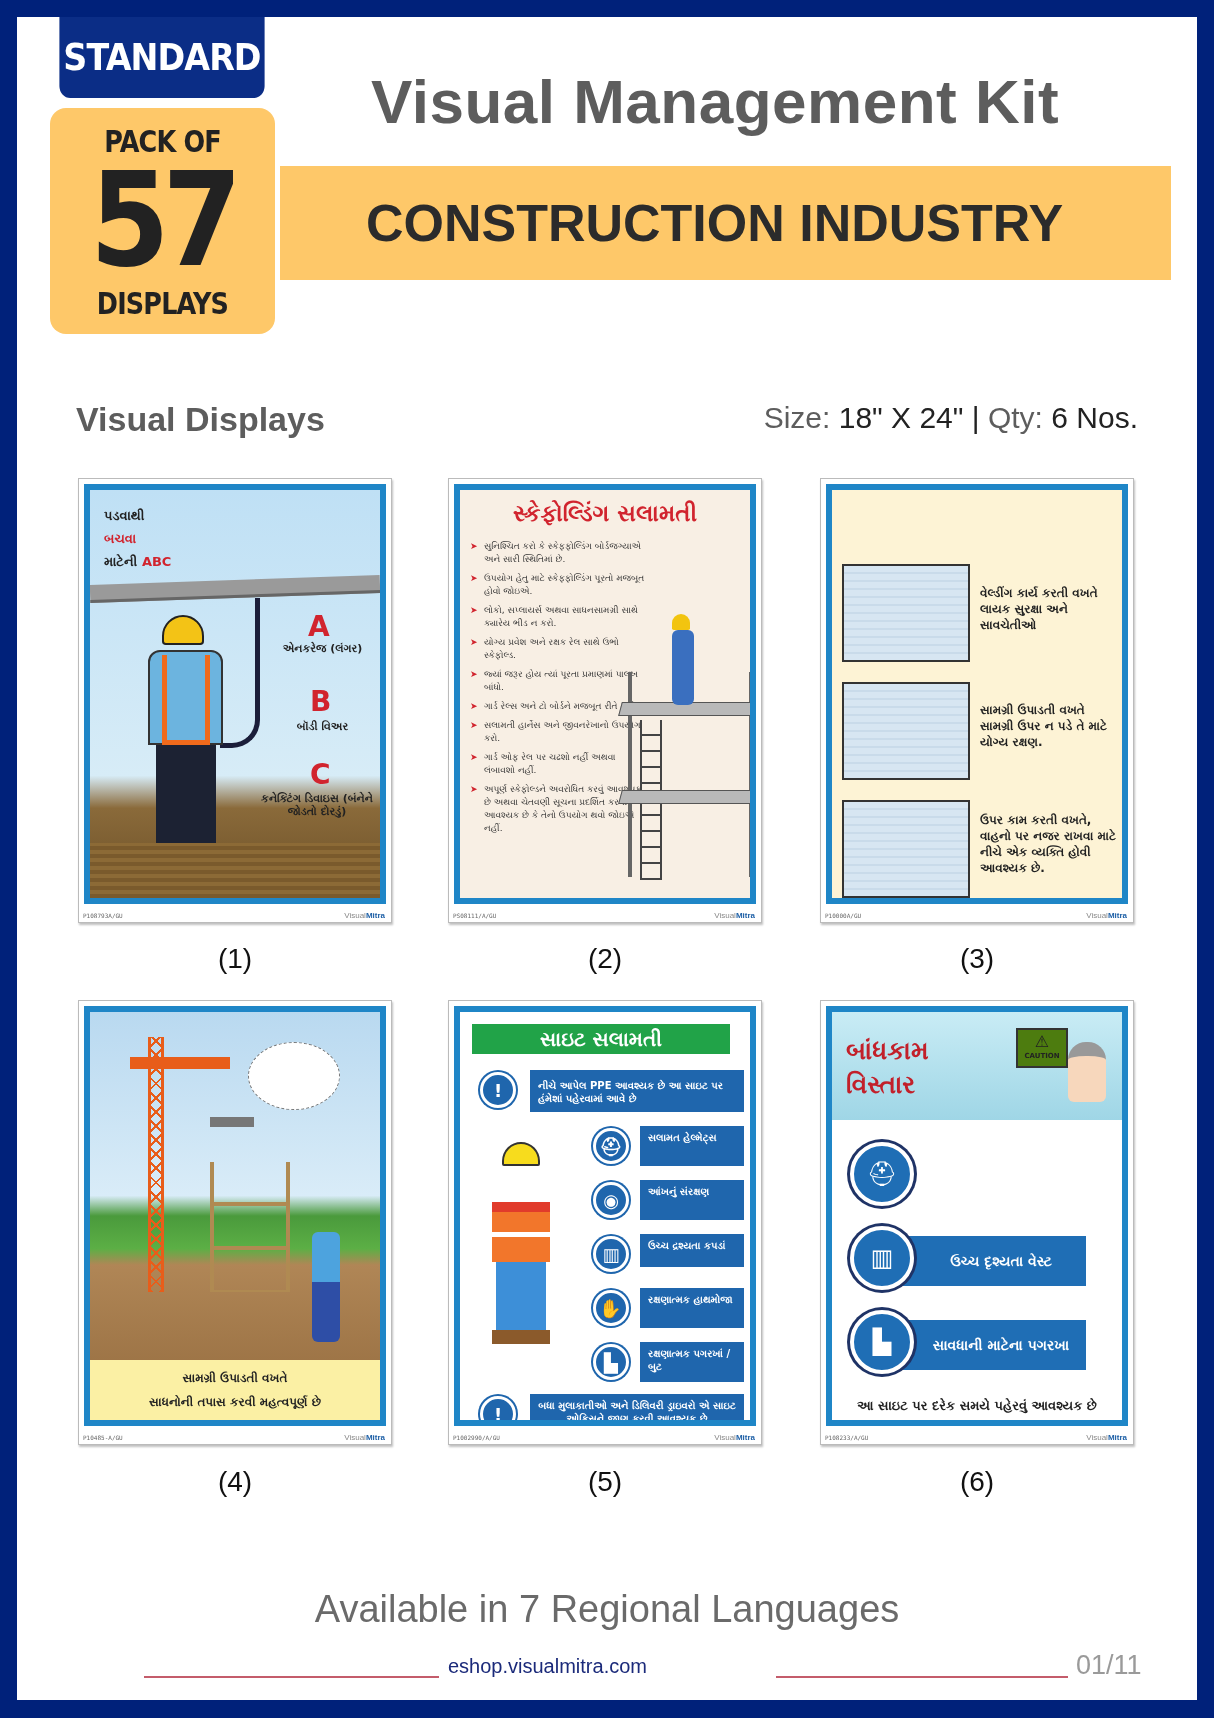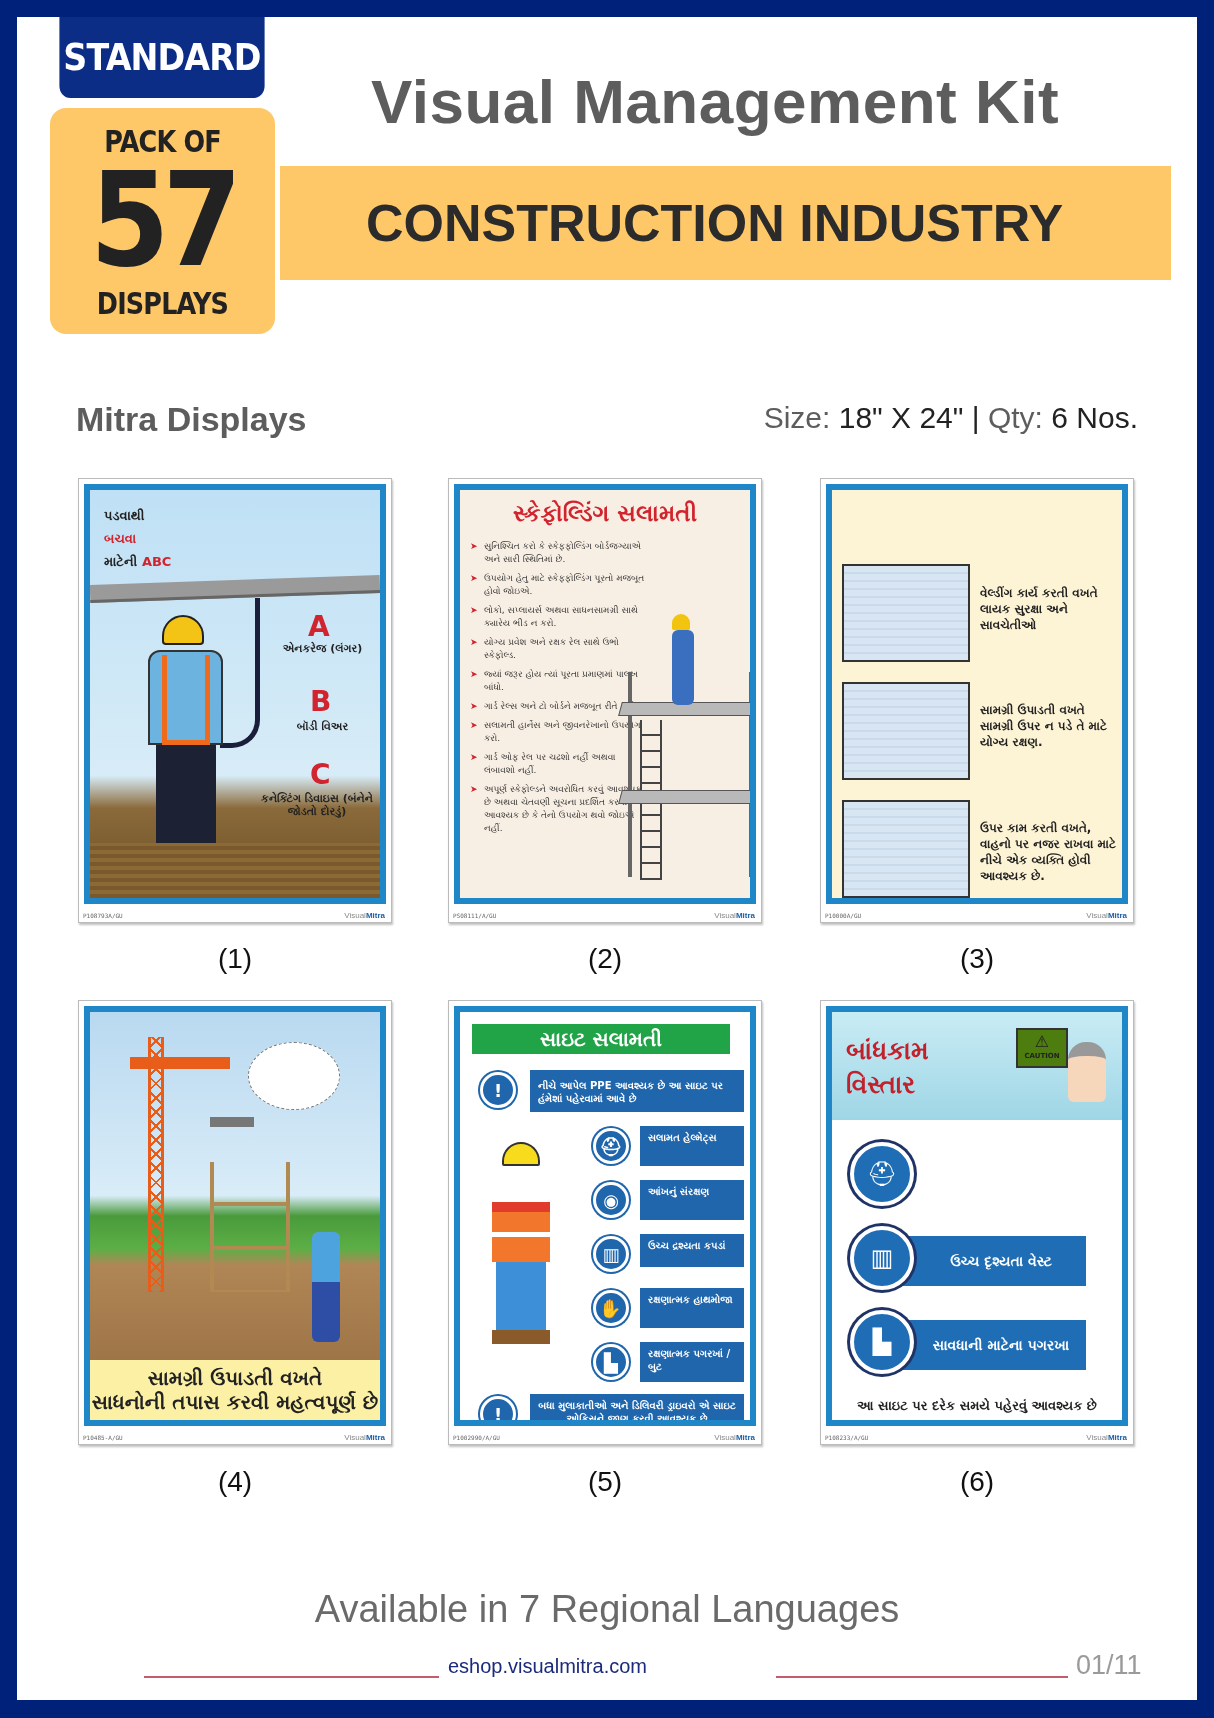--- a/index.html
+++ b/index.html
@@ -90,21 +90,21 @@
   .p3 .ptxt { position: absolute; left: 148px; width: 140px; font-size: 12px; font-weight: bold; line-height: 16px; color: #222; }
 
   
   .p4 .frame { background: linear-gradient(#b9d9f0, #d9ecf8 45%, #4a9a3c 50%, #5caf45 58%, #b08656 62%, #9c7345 88%); }
   .p4 .crane { position: absolute; left: 58px; top: 25px; width: 16px; height: 255px; background: repeating-linear-gradient(45deg, #e85d1a 0 2px, transparent 2px 10px), repeating-linear-gradient(-45deg, #e85d1a 0 2px, transparent 2px 10px); border-left: 3px solid #e85d1a; border-right: 3px solid #e85d1a; }
   .p4 .jib { position: absolute; left: 40px; top: 45px; width: 100px; height: 12px; background: #e85d1a; }
   .p4 .cloud { position: absolute; left: 158px; top: 30px; width: 92px; height: 68px; background: #fff; border-radius: 50%; border: 1px dashed #777; }
   .p4 .slab { position: absolute; left: 120px; top: 105px; width: 44px; height: 10px; background: #777; }
   .p4 .frame-wood { position: absolute; left: 120px; top: 150px; width: 80px; height: 130px; border-left: 4px solid #b08a52; border-right: 4px solid #b08a52; background: repeating-linear-gradient(180deg, transparent 0 40px, #b08a52 40px 44px); }
   .p4 .man { position: absolute; left: 222px; top: 220px; width: 28px; height: 110px; background: linear-gradient(#4da3de 0 45%, #2e4ea6 45%); border-radius: 6px; }
-  .p4 .bottom { position: absolute; left: 0; right: 0; bottom: 0; height: 60px; background: #fbf0a4; text-align: center; font-size: 20px; font-weight: bold; line-height: 24px; padding-top: 6px; color: #222; }
+  .p4 .bottom { position: absolute; left: 0; right: 0; bottom: 0; height: 60px; background: #fbf0a4; text-align: center; font-size: 12px; font-weight: bold; line-height: 24px; padding-top: 6px; color: #222; }
 
   
   .p5 .frame { background: #fff; }
   .p5 .hdr { position: absolute; left: 12px; right: 20px; top: 12px; height: 30px; background: #21a348; color: #fff; font-size: 20px; font-weight: bold; display: flex; align-items: center; justify-content: center; }
   .p5 .circ { position: absolute; width: 36px; height: 36px; border-radius: 50%; background: #1f66ad; border: 3px solid #fff; box-shadow: 0 0 0 2px #1f66ad; color: #fff; display: flex; align-items: center; justify-content: center; font-size: 18px; font-weight: bold; }
   .p5 .bar { position: absolute; background: #1f66ad; color: #fff; font-size: 10px; font-weight: bold; line-height: 13px; padding: 5px 8px; }
   .p5 .man { position: absolute; left: 24px; top: 130px; width: 70px; height: 200px; }
   .p5 .man .hat { position: absolute; left: 18px; top: 0; width: 38px; height: 24px; background: #f7dc1d; border-radius: 20px 20px 2px 2px; border: 2px solid #333; }
   .p5 .man .vest { position: absolute; left: 8px; top: 60px; width: 58px; height: 60px; background: #f2762b; border-top: 10px solid #e13b2b; }
   .p5 .man .stripe { position: absolute; left: 8px; top: 90px; width: 58px; height: 5px; background: #fff; }
@@ -141,21 +141,21 @@
 <div class="pack-badge">
   <div class="pack-top">PACK OF</div>
   <div class="pack-num">57</div>
   <div class="pack-bot">DISPLAYS</div>
 </div>
 <div class="main-title">Visual Management Kit</div>
 <div class="banner">
   <span class="banner-text">CONSTRUCTION INDUSTRY</span>
 </div>
 
-<div class="section-title">Mitra Displays</div>
+<div class="section-title">Visual Displays</div>
 <div class="size-info">
   <span class="lbl">Size:</span>
   <span>18" X 24"</span>
   <span>|</span>
   <span class="lbl">Qty:</span>
   <span>6 Nos.</span>
 </div>
 
 <div class="poster p1" style="left:78px; top:478px;">
   <div class="frame gu">
@@ -209,21 +209,21 @@
 </div>
 <div class="poster-label" style="left:448px; top:943px;">(2)</div>
 
 <div class="poster p3" style="left:820px; top:478px;">
   <div class="frame gu">
     <div class="panel" style="top:74px;"></div>
     <div class="ptxt" style="top:95px;">વેલ્ડીંગ કાર્ય કરતી વખતે લાયક સુરક્ષા અને સાવચેતીઓ</div>
     <div class="panel" style="top:192px;"></div>
     <div class="ptxt" style="top:212px;">સામગ્રી ઉપાડતી વખતે સામગ્રી ઉપર ન પડે તે માટે યોગ્ય રક્ષણ.</div>
     <div class="panel" style="top:310px;"></div>
-    <div class="ptxt" style="top:322px;margin-top:8px;">ઉપર કામ કરતી વખતે, વાહનો પર નજર રાખવા માટે નીચે એક વ્યક્તિ હોવી આવશ્યક છે.</div>
+    <div class="ptxt" style="top:322px;">ઉપર કામ કરતી વખતે, વાહનો પર નજર રાખવા માટે નીચે એક વ્યક્તિ હોવી આવશ્યક છે.</div>
   </div>
   <div class="code">P10000A/GU</div>
   <div class="brand"><span>Visual</span><b>Mitra</b></div>
 </div>
 <div class="poster-label" style="left:820px; top:943px;">(3)</div>
 
 <div class="poster p4" style="left:78px; top:1000px;">
   <div class="frame gu">
     <div class="jib"></div>
     <div class="crane"></div>

